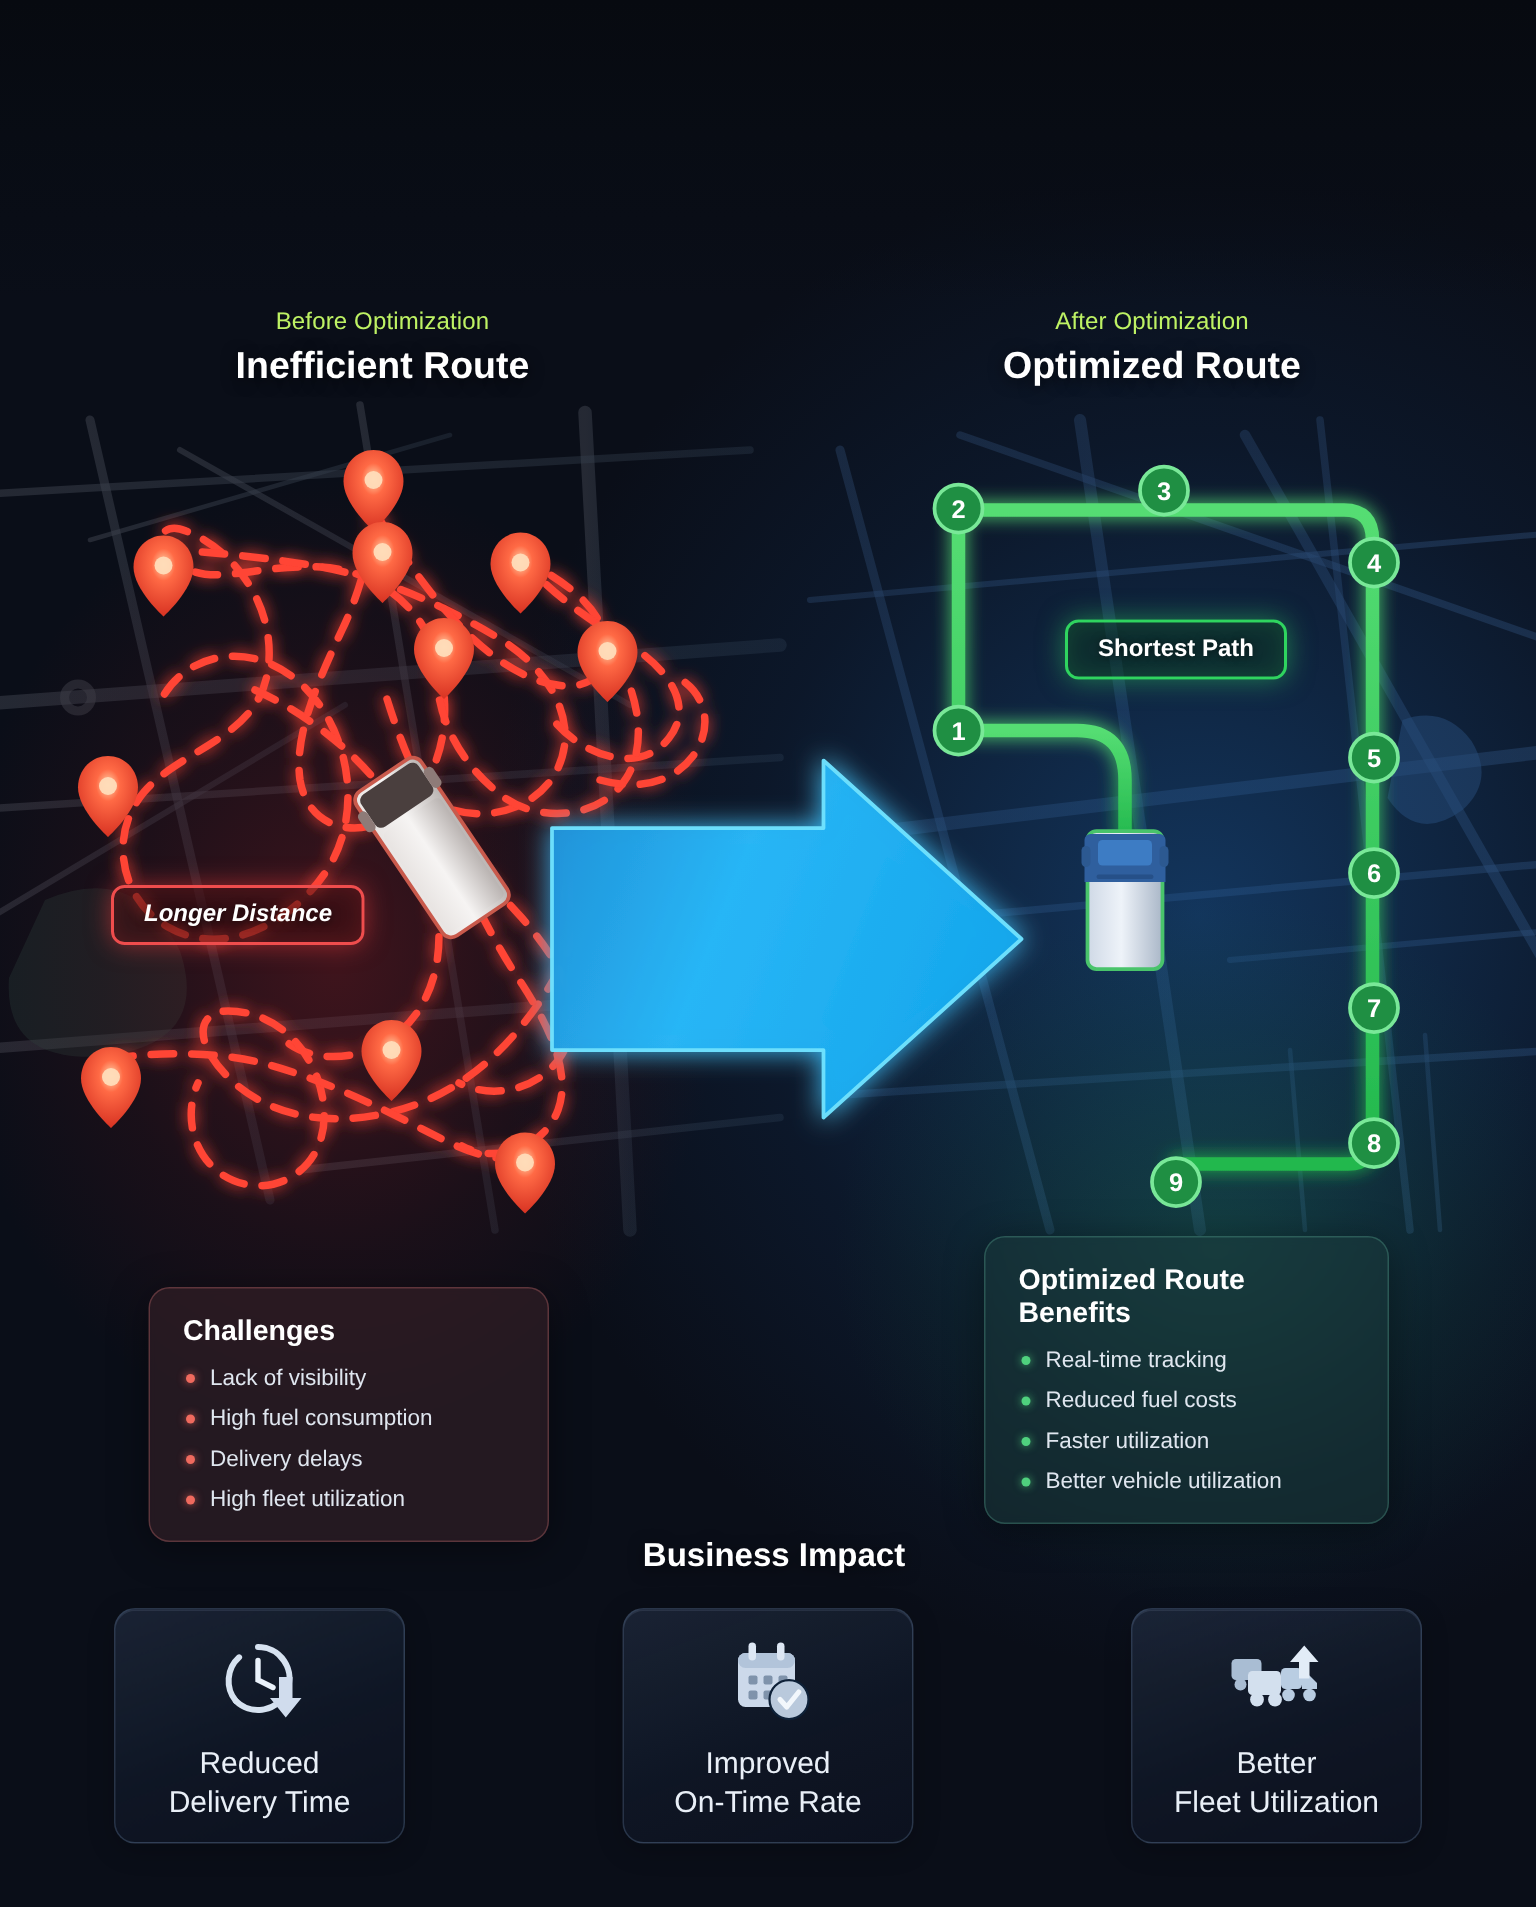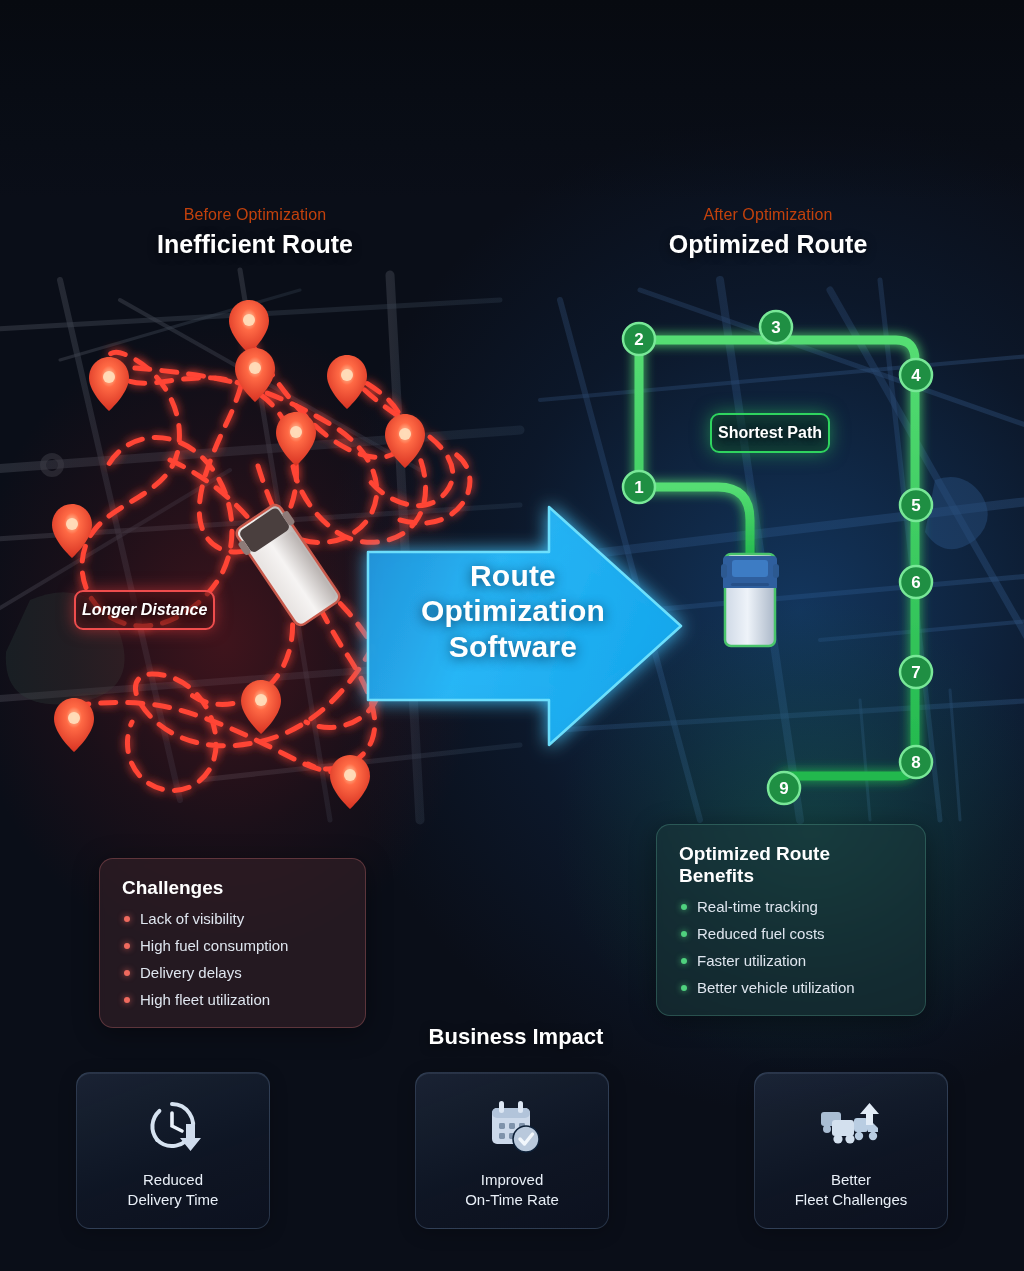--- a/index.html
+++ b/index.html
@@ -58,32 +58,32 @@
     text-shadow: 0 2px 14px rgba(0,0,0,.65);
   }
   .subtitle {
     margin-top: 12px;
     font-size: 20px; color: #b9c6dc; font-weight: 400;
     text-shadow: 0 1px 8px rgba(0,0,0,.6);
   }
 
   
   .sect { position: absolute; text-align: center; z-index: 20; }
-  .sect .eyebrow { font-size: 16px; color: #c2410c; letter-spacing:.1px; }
+  .sect .eyebrow { font-size: 16px; color: #bef264; letter-spacing:.1px; }
   .sect .hd { font-size: 25px; font-weight: bold; color: #fff; margin-top: 6px; text-shadow: 0 2px 10px rgba(0,0,0,.6); }
   #sect-left  { left: 75px;  top: 206px; width: 360px; }
   #sect-right { left: 588px; top: 206px; width: 360px; }
 
   
   .route-svg { position: absolute; left: 0; top: 0; width: 1024px; height: 1271px; z-index: 10; pointer-events: none; }
 
   
   .badge {
     position: absolute; z-index: 22;
-    padding: 9px 6px; border-radius: 9px;
+    padding: 9px 20px; border-radius: 9px;
     font-size: 16px; font-weight: bold; color: #fff;
     white-space: nowrap;
   }
   #badge-longer {
     left: 74px; top: 590px;
     border: 2px solid #ef4d4d;
     background: rgba(60,14,18,.55);
     box-shadow: 0 0 16px rgba(239,60,60,.55), inset 0 0 14px rgba(239,60,60,.18);
     text-shadow: 0 1px 6px rgba(0,0,0,.6);
     font-style: italic;
@@ -154,21 +154,21 @@
     width: 194px; height: 157px;
     border-radius: 14px;
     background: linear-gradient(160deg, rgba(110,145,195,.16) 0%, rgba(60,95,150,.10) 55%, rgba(40,70,120,.07) 100%);
     border: 1px solid rgba(150,185,230,.20);
     box-shadow: inset 0 1px 0 rgba(200,220,255,.10), 0 4px 18px rgba(0,0,0,.22);
     display: flex; flex-direction: column; align-items: center; justify-content: center;
     padding-top: 4px;
   }
   .impact-icon { height: 62px; display: flex; align-items: center; justify-content: center; }
   .impact-label {
-    margin-top: 12px; text-align: center; font-size: 15px; color: #e9eff7;
+    margin-top: 12px; text-align: center; font-size: 20px; color: #e9eff7;
     line-height: 1.28; font-weight: 400;
   }
 </style>
 </head>
 <body>
 
 <div id="stage">
 
   <div class="bg-base"></div>
 
@@ -425,25 +425,20 @@
     </g>
 
     <g filter="url(#glowBlue)">
       <path d="M368 552 L549 552 L549 507 L681 626 L549 745 L549 700 L368 700 Z" fill="url(#arrowG)" stroke="#6fe3ff" stroke-width="2.5" stroke-linejoin="round" opacity=".97"></path>
     </g>
   </svg>
 
   <div class="badge" id="badge-longer">Longer Distance</div>
   <div class="badge" id="badge-shortest">Shortest Path</div>
 
-  <div class="arrow-text">
-    <div>Route</div>
-    <div>Optimization</div>
-    <div>Software</div>
-  </div>
 
   <div class="panel" id="panel-challenges">
     <h3>Challenges</h3>
     <ul>
       <li>Lack of visibility</li>
       <li>High fuel consumption</li>
       <li>Delivery delays</li>
       <li>High fleet utilization</li>
     </ul>
   </div>
@@ -517,18 +512,18 @@
           <g fill="#d3e0ee">
             <rect x="14" y="22" width="22" height="16" rx="3"></rect>
             <circle cx="20" cy="41" r="4.6"></circle>
             <circle cx="32" cy="41" r="4.6"></circle>
           </g>
           <path d="M48 18 V7 h-6 l9.5 -11 L61 7 h-6 v11 z" transform="translate(0,9)" fill="#e2ecf7"></path>
         </svg>
       </div>
       <div class="impact-label">
         <div>Better</div>
-        <div>Fleet Challenges</div>
+        <div>Fleet Utilization</div>
       </div>
     </div>
 
   </div>
 </div>
 
 </body></html>

